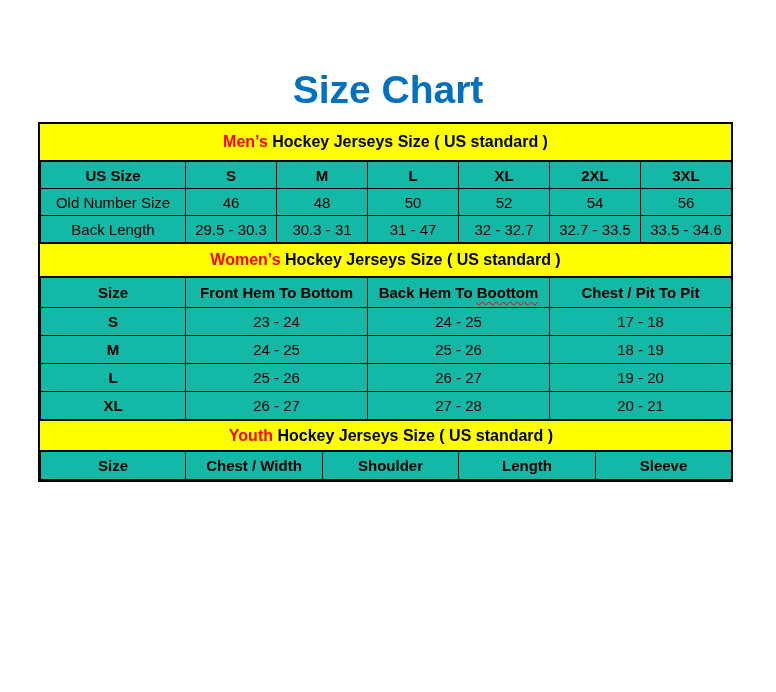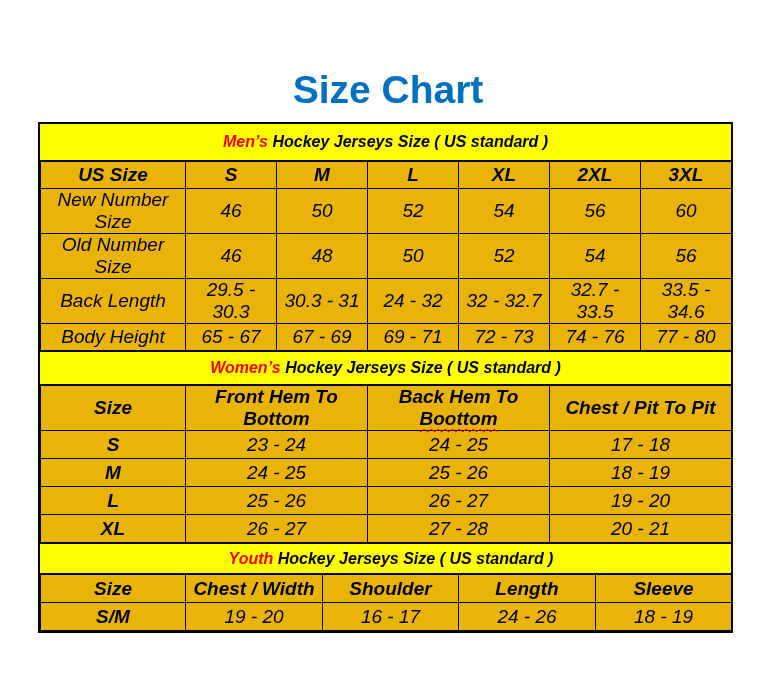--- a/index.html
+++ b/index.html
@@ -17,22 +17,21 @@
     font-size: 39px;
     font-weight: bold;
     color: #0070C0;
     letter-spacing: 0px;
   }
   .chart-wrap {
     position: absolute;
     left: 38px; top: 122px;
     width: 695px;
     border: 2px solid #000000;
-    background: #eab308;
-    font-style: italic;
+    background: #14b8a6;
   }
   .band {
     background: #FFFF00;
     text-align: center;
     font-weight: bold;
     font-size: 16px;
     color: #000000;
     border-bottom: 1px solid #000;
     display: flex;
     align-items: center;
@@ -41,21 +40,21 @@
   .band.mid { border-top: 1px solid #000; }
   .band-1 { height: 37px; }
   .band-2 { height: 34px; text-align: right; }
   .band-3 { height: 31px; padding-left: 11px; }
   .band .red { color: #FF0000; white-space: pre; }
   .band .rest { white-space: pre; }
   table {
     width: 100%;
     border-collapse: collapse;
     table-layout: fixed;
-    font-size: 19px;
+    font-size: 15px;
     color: #000000;
   }
   td, th {
     border: 1px solid #000000;
     text-align: center;
     vertical-align: middle;
     padding: 0 2px;
     height: 27px;
     font-weight: normal;
   }
@@ -96,54 +95,36 @@
         <tr>
       <th>US Size</th>
       <th>S</th>
       <th>M</th>
       <th>L</th>
       <th>XL</th>
       <th>2XL</th>
       <th>3XL</th>
     </tr>
     <tr>
-      <td>New Number Size</td>
-      <td>46</td>
-      <td>50</td>
-      <td>52</td>
-      <td>54</td>
-      <td>56</td>
-      <td>60</td>
-    </tr>
-    <tr>
       <td>Old Number Size</td>
       <td>46</td>
       <td>48</td>
       <td>50</td>
       <td>52</td>
       <td>54</td>
       <td>56</td>
     </tr>
     <tr>
       <td>Back Length</td>
       <td>29.5 - 30.3</td>
       <td>30.3 - 31</td>
-      <td>24 - 32</td>
+      <td>31 - 47</td>
       <td>32 - 32.7</td>
       <td>32.7 - 33.5</td>
       <td>33.5 - 34.6</td>
-    </tr>
-    <tr>
-      <td>Body Height</td>
-      <td>65 - 67</td>
-      <td>67 - 69</td>
-      <td>69 - 71</td>
-      <td>72 - 73</td>
-      <td>74 - 76</td>
-      <td>77 - 80</td>
     </tr>
   </tbody>
     </table>
 
   <div class="band band-2 mid">
     <span class="red">Women’s</span>
       <span class="rest"> Hockey Jerseys Size ( US standard )</span>
   </div>
   <table>
     <colgroup>
@@ -199,23 +180,16 @@
         <col style="width:136px">
     </colgroup>
     <tbody>
         <tr class="y-row">
       <th>Size</th>
       <th>Chest / Width</th>
       <th>Shoulder</th>
       <th>Length</th>
       <th>Sleeve</th>
     </tr>
-    <tr class="y-row">
-      <th>S/M</th>
-      <td>19 - 20</td>
-      <td>16 - 17</td>
-      <td>24 - 26</td>
-      <td>18 - 19</td>
-    </tr>
   </tbody>
     </table>
 
 </div>
 
 </body></html>

